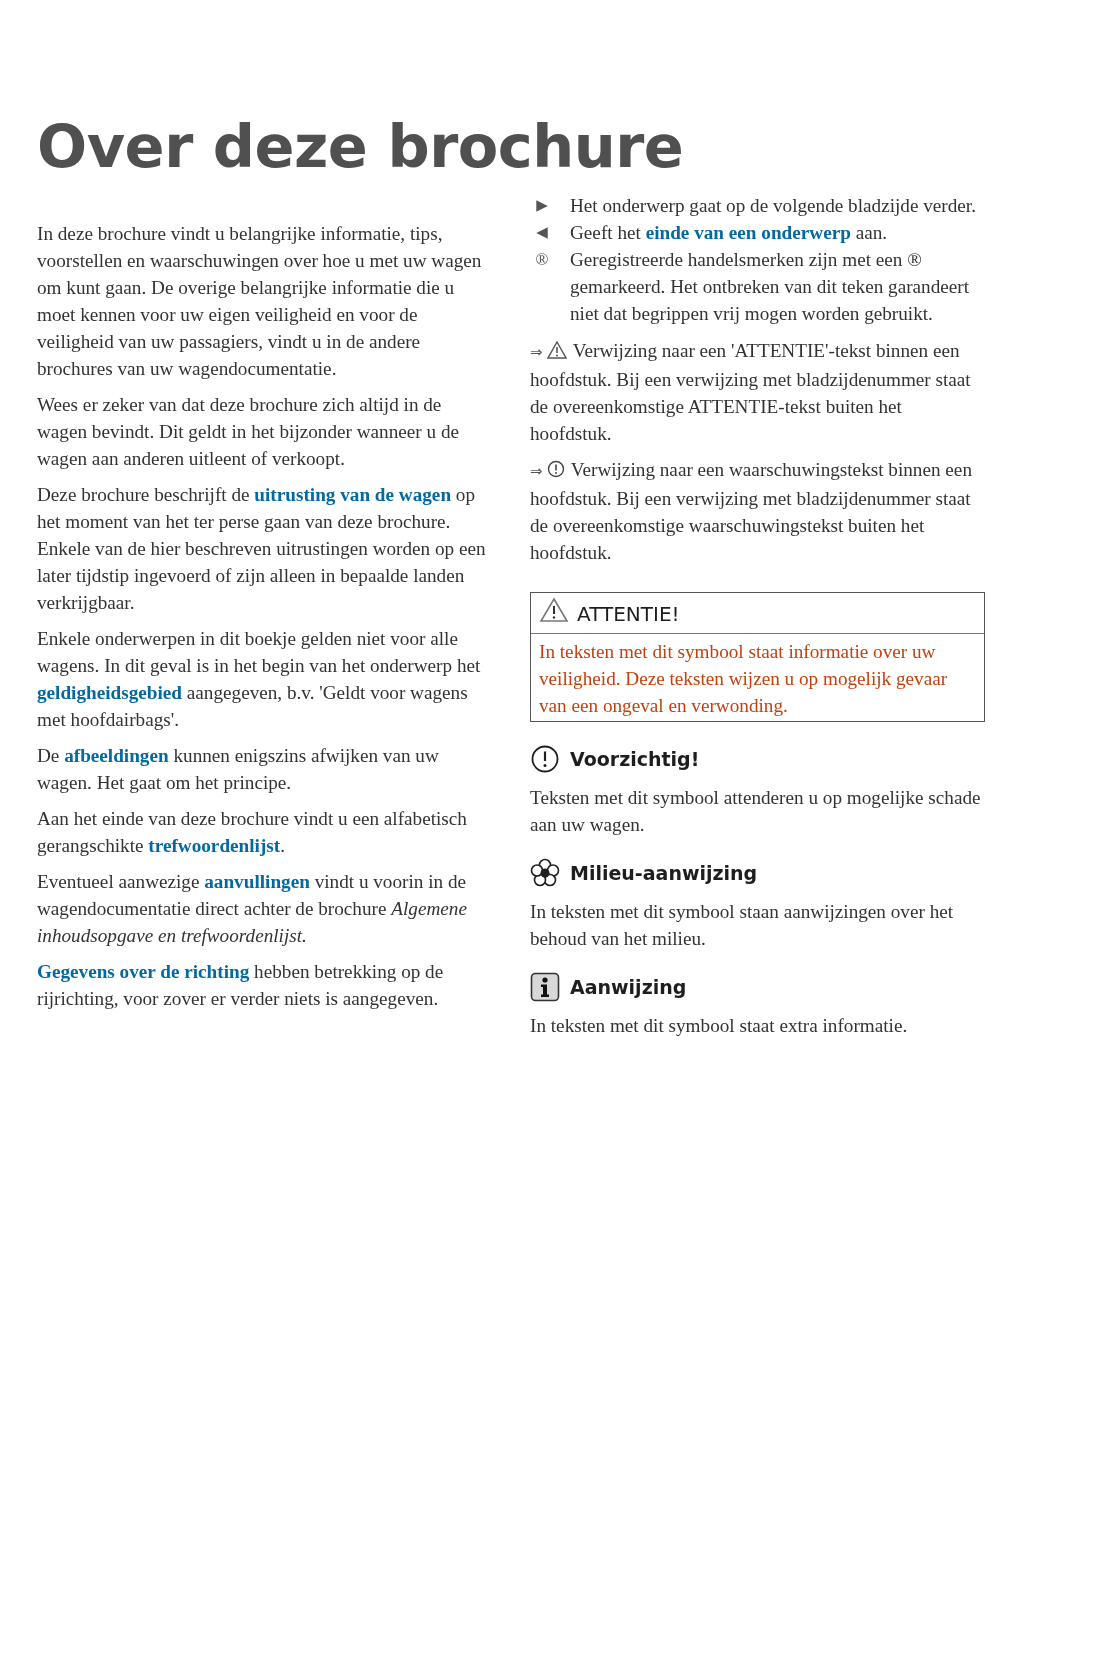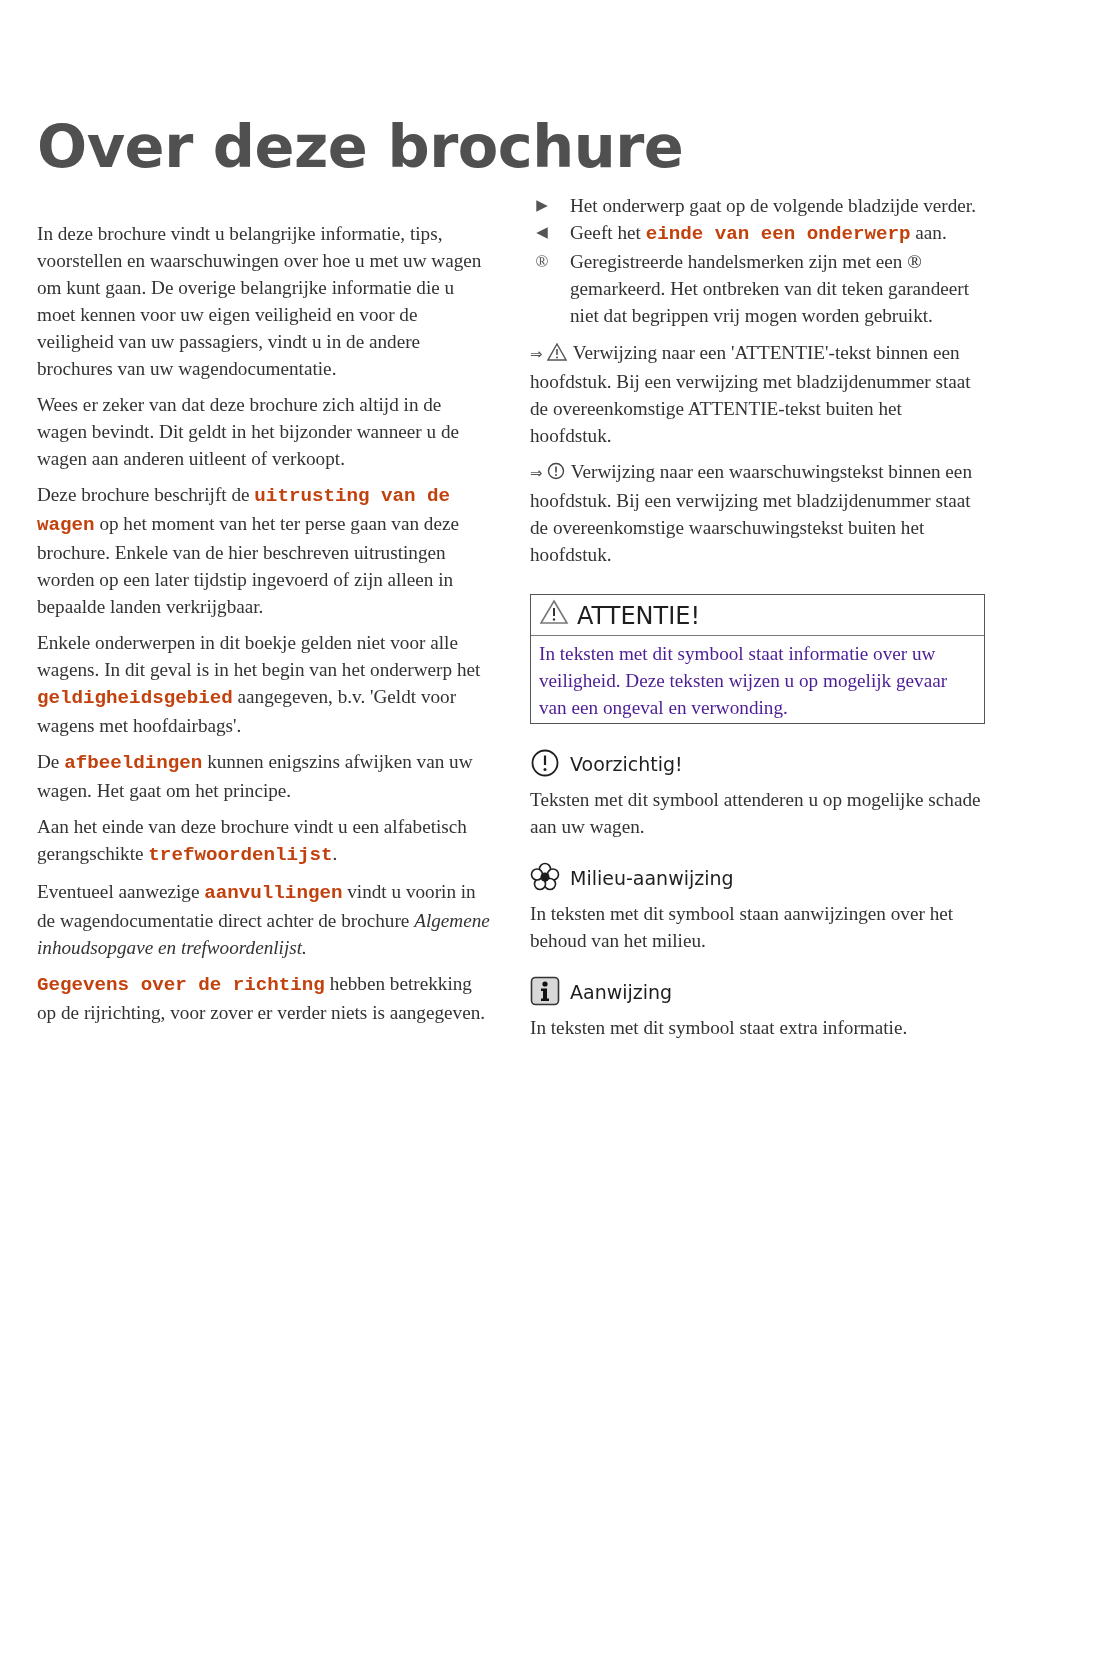--- a/index.html
+++ b/index.html
@@ -6,37 +6,37 @@
   body { width: 1103px; height: 1654px; position: relative; overflow: hidden; color: #2a2a2a; }
   .title {
     position: absolute; left: 37px; top: 112px;
     font-family: "DejaVu Sans", sans-serif; font-weight: bold;
     font-size: 59px; color: #505050; letter-spacing: -0.5px; margin: 0;
   }
   .col { position: absolute; font-family: "Liberation Serif", serif; font-size: 19.2px; line-height: 27px; color: #333; }
   .col-left { left: 37px; top: 192px; width: 455px; margin-top: 28px; }
   .col-right { left: 530px; top: 192px; width: 455px; }
   .col p { margin: 0 0 9px 0; }
-  b { color: #c2410c; font-family: Liberation Mono, monospace; }
+  b { color: #0369a1; }
   .legend-item { position: relative; padding-left: 40px; margin-bottom: 0; }
   .legend-item .sym { position: absolute; left: 0; top: 0; width: 24px; text-align: center; font-size: 15px; color: #555; }
   .legend-list { margin-bottom: 10px; }
   .ref { margin: 6px 0 9px -0px; }
   .ref .arrow { font-family: "DejaVu Sans", sans-serif; font-size: 15px; color: #555; }
   .ref .ico { font-family: "DejaVu Sans", sans-serif; font-size: 17px; color: #555; }
   .attn-box { border: 1.5px solid #555; margin: 26px 0 20px 0; }
   .attn-head {
     border-bottom: 1.5px solid #777; padding: 4px 8px 3px 8px;
-    font-family: "DejaVu Sans", sans-serif; font-size: 24px; color: #1e1e1e; height: 33px; line-height: 33px;
+    font-family: "DejaVu Sans", sans-serif; font-size: 20px; color: #1e1e1e; height: 33px; line-height: 33px;
   }
   .attn-head .tri { display: inline-block; vertical-align: middle; margin-right: 8px; }
-  .attn-body { padding: 4px 8px 2px 8px; color: #4c1d95; }
+  .attn-body { padding: 4px 8px 2px 8px; color: #c2410c; }
   .sect-head {
     font-family: "DejaVu Sans", sans-serif; font-size: 19px; color: #1e1e1e;
-    display: flex; align-items: flex-end; margin: 14px 0 8px 0; height: 34px;
+    display: flex; align-items: center; margin: 14px 0 8px 0; height: 34px; font-weight: bold;
   }
   .sect-head .sicon { display: inline-block; width: 30px; height: 30px; margin-right: 10px; }
   .sect-body { margin-bottom: 18px !important; }
 </style>
 </head>
 <body>
 
 <h1 class="title">Over deze brochure</h1>
 
 <div class="col col-left">

